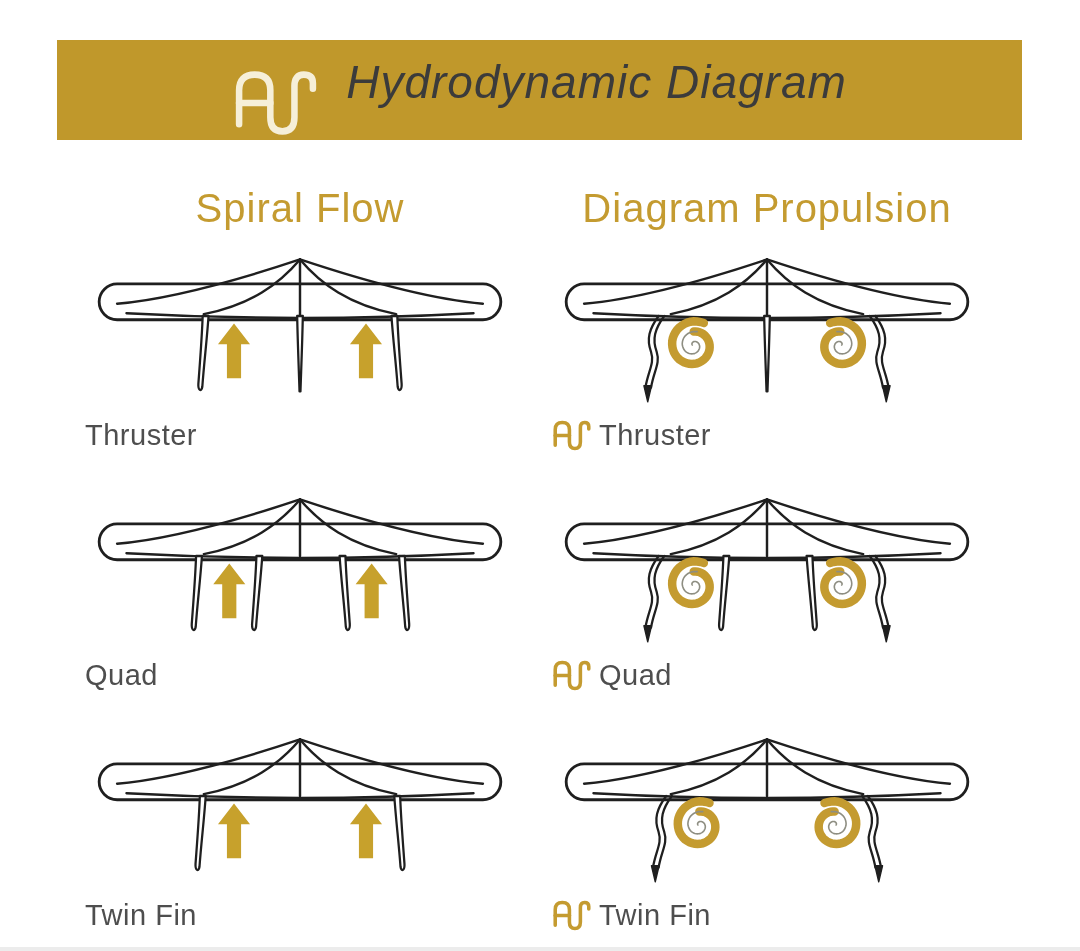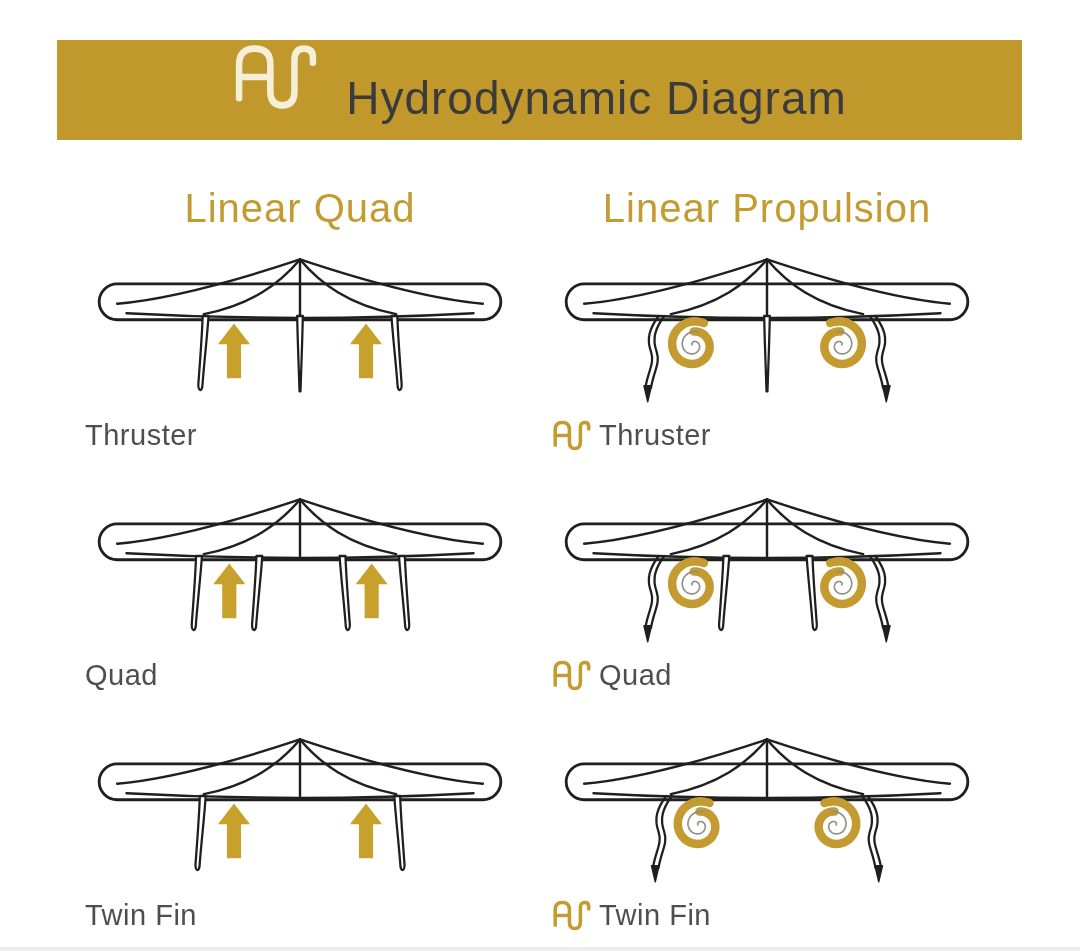--- a/index.html
+++ b/index.html
@@ -11,21 +11,21 @@
     --title-ink:#3B3B3B;
   }
   html,body{margin:0;padding:0;background:#ffffff;}
   .page{
     position:relative;width:1080px;height:951px;background:#ffffff;
     font-family:"Liberation Sans", sans-serif;overflow:hidden;
   }
   .gold-bar{
     position:absolute;left:57px;top:40px;width:965px;height:100px;
     background:var(--gold-bar);
-    display:flex;align-items:flex-start;justify-content:center;gap:26px;
+    display:flex;align-items:flex-end;justify-content:center;gap:26px;font-style:italic;
   }
   .logo-header{width:88px;height:74px;flex:0 0 auto;}
   .logo-header path{stroke:var(--logo-cream);stroke-width:4.6;fill:none;stroke-linecap:round;stroke-linejoin:round;}
   .bar-title{
     font-size:46px;color:var(--title-ink);letter-spacing:1px;font-weight:400;
     white-space:nowrap;
   }
   .col-headers{
     position:absolute;left:85px;top:186px;width:897px;
     display:grid;grid-template-columns:430px 430px;column-gap:37px;text-align:center;
@@ -52,22 +52,22 @@
 
   <header class="gold-bar">
     <svg class="logo-header" viewBox="0 0 62 50" aria-hidden="true">
       <path d="M 5 40 L 5 16 Q 5 5 16 5 Q 27 5 27 16 L 27 35 Q 27 45 35.5 45 Q 44 45 44 35 L 44 13 Q 44 5 50.5 5 Q 57 5 57 11 L 57 15"></path>
       <path d="M 5 25 L 27 25"></path>
     </svg>
     <h1 class="bar-title">Hydrodynamic Diagram</h1>
   </header>
 
   <div class="col-headers">
-    <div class="col-h">Linear Quad</div>
-    <div class="col-h">Linear Propulsion</div>
+    <div class="col-h">Spiral Flow</div>
+    <div class="col-h">Diagram Propulsion</div>
   </div>
 
   <div class="grid" id="diagram-grid">
       <figure class="cell">
         <svg viewBox="0 0 440 175" class="board">
           <g>
             <rect x="7" y="36" width="426" height="38" rx="19" fill="#ffffff" stroke="#1F1F1F" stroke-width="3"></rect>
             <path d="M 220 10 C 160 30 85 52 26 57" fill="none" stroke="#1F1F1F" stroke-width="2.6" stroke-linecap="round"></path>
             <path d="M 220 10 C 280 30 355 52 414 57" fill="none" stroke="#1F1F1F" stroke-width="2.6" stroke-linecap="round"></path>
             <path d="M 220 10 C 198 36 168 58 118 68" fill="none" stroke="#1F1F1F" stroke-width="2.6" stroke-linecap="round"></path>

